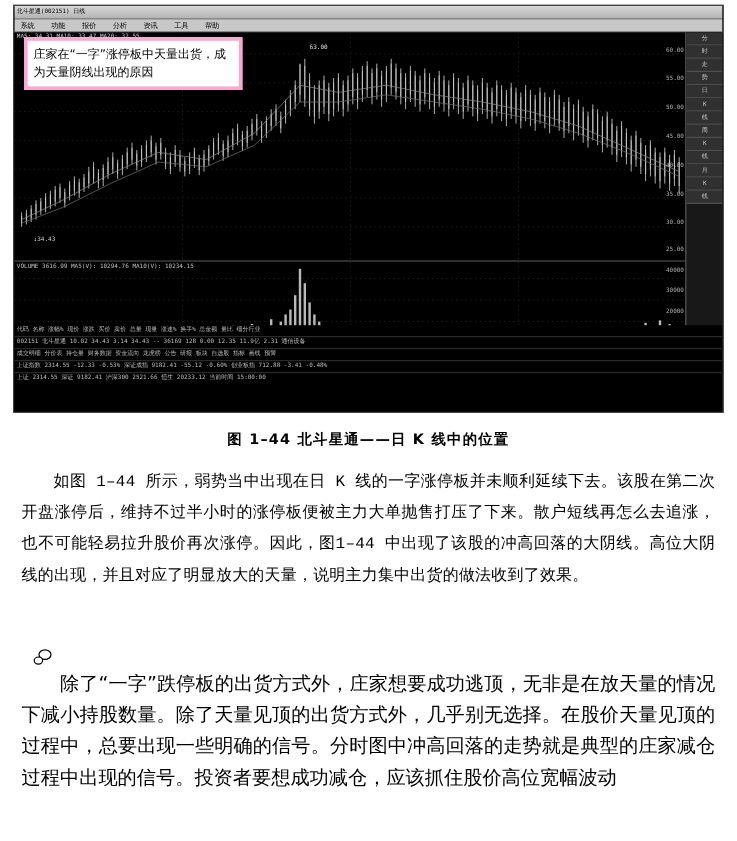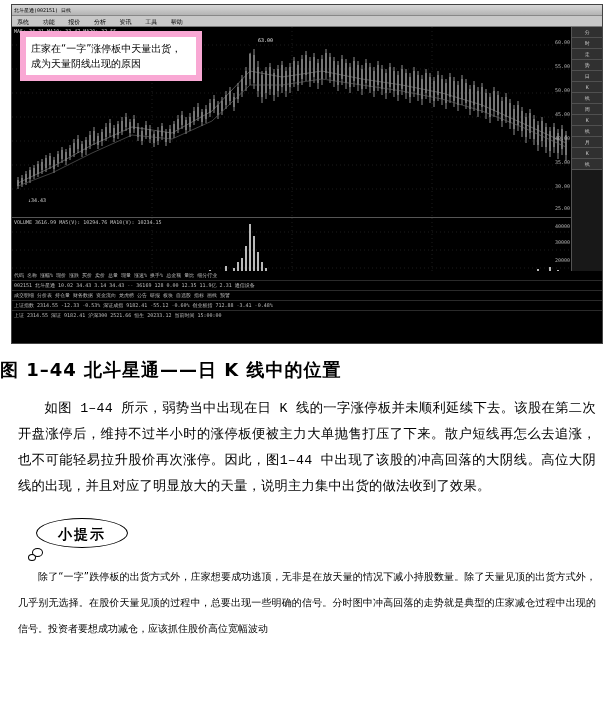--- a/index.html
+++ b/index.html
@@ -134,43 +134,44 @@
     overflow: hidden;
     padding-left: 2px;
     line-height: 9px;
   }
   .callout {
     position: absolute;
     left: 8px;
     top: 26px;
     width: 182px;
     background: #ffffff;
-    border: 6px solid #f9a8d4;
+    border: 3px solid #f9a8d4;
     color: #000;
     font-family: "DejaVu Sans", "Liberation Sans", sans-serif;
     font-size: 10px;
     line-height: 15px;
     padding: 4px 5px;
     box-sizing: border-box;
     z-index: 5;
   }
   .callout-arrow {
     position: absolute;
     z-index: 4;
   }
   .peak-label {
     position: absolute;
     color: #e0e0e0;
     font-size: 5px;
   }
 
   
   .fig-caption {
+    text-align: center;
     font-family: "DejaVu Sans", "Liberation Sans", sans-serif;
-    font-size: 18px;
+    font-size: 12px;
     font-weight: bold;
     margin-top: 14px;
     letter-spacing: 1px;
   }
 
   
   .para {
     margin: 14px 18px 0 18px;
     font-size: 13.3px;
     line-height: 26px;
@@ -205,21 +206,21 @@
     position: absolute;
     border: 1.3px solid #000;
     border-radius: 50%;
     background: #fff;
   }
   .tip-dot.d1 { left: 2px;  top: 30px; width: 9px;  height: 7px; }
   .tip-dot.d2 { left: -2px; top: 36px; width: 6px;  height: 5px; }
 
   .tip-body {
     margin: 4px 18px 0 18px;
-    font-size: 10px;
+    font-size: 16px;
     line-height: 26px;
     text-align: justify;
     text-justify: inter-ideograph;
     text-indent: 2em;
   }
 </style>
 </head>
 <body>
 
 <div class="chart-shot">
@@ -607,18 +608,17 @@
   </div>
 
   <div class="callout">庄家在“一字”涨停板中天量出货，成为天量阴线出现的原因</div>
 </div>
 
 <div class="fig-caption">图 1–44   北斗星通——日 K 线中的位置</div>
 
 <p class="para indent">如图 1–44 所示，弱势当中出现在日 K 线的一字涨停板并未顺利延续下去。该股在第二次开盘涨停后，维持不过半小时的涨停板便被主力大单抛售打压了下来。散户短线再怎么去追涨，也不可能轻易拉升股价再次涨停。因此，图1–44 中出现了该股的冲高回落的大阴线。高位大阴线的出现，并且对应了明显放大的天量，说明主力集中出货的做法收到了效果。</p>
 
 <div class="tip-wrap">
-  <div class="tip-bubble">小提示</div>
   <div class="tip-dot d1"></div>
   <div class="tip-dot d2"></div>
 </div>
 
 <p class="tip-body">除了“一字”跌停板的出货方式外，庄家想要成功逃顶，无非是在放天量的情况下减小持股数量。除了天量见顶的出货方式外，几乎别无选择。在股价天量见顶的过程中，总要出现一些明确的信号。分时图中冲高回落的走势就是典型的庄家减仓过程中出现的信号。投资者要想成功减仓，应该抓住股价高位宽幅波动</p>
 
 </body></html>

